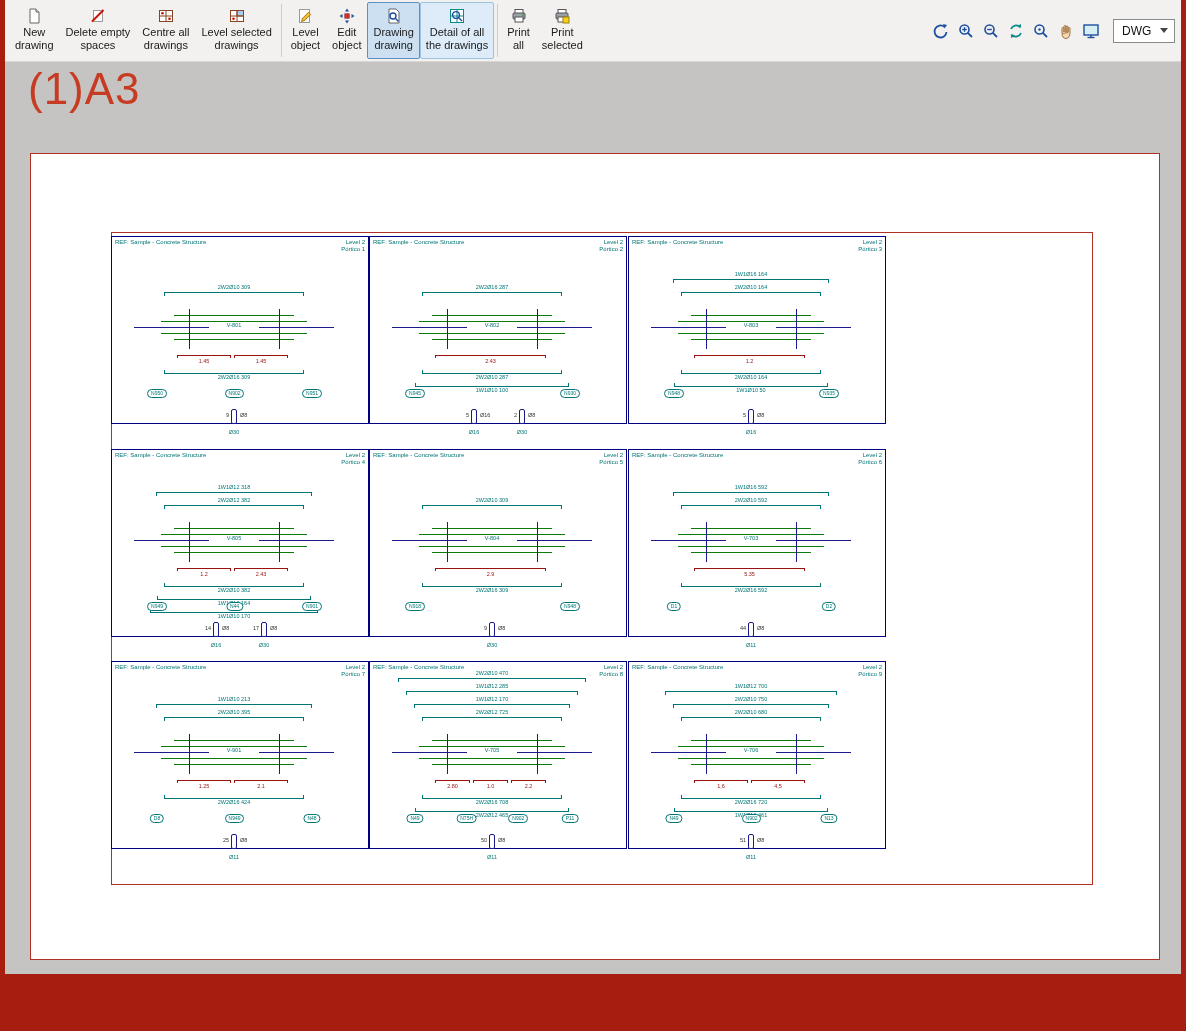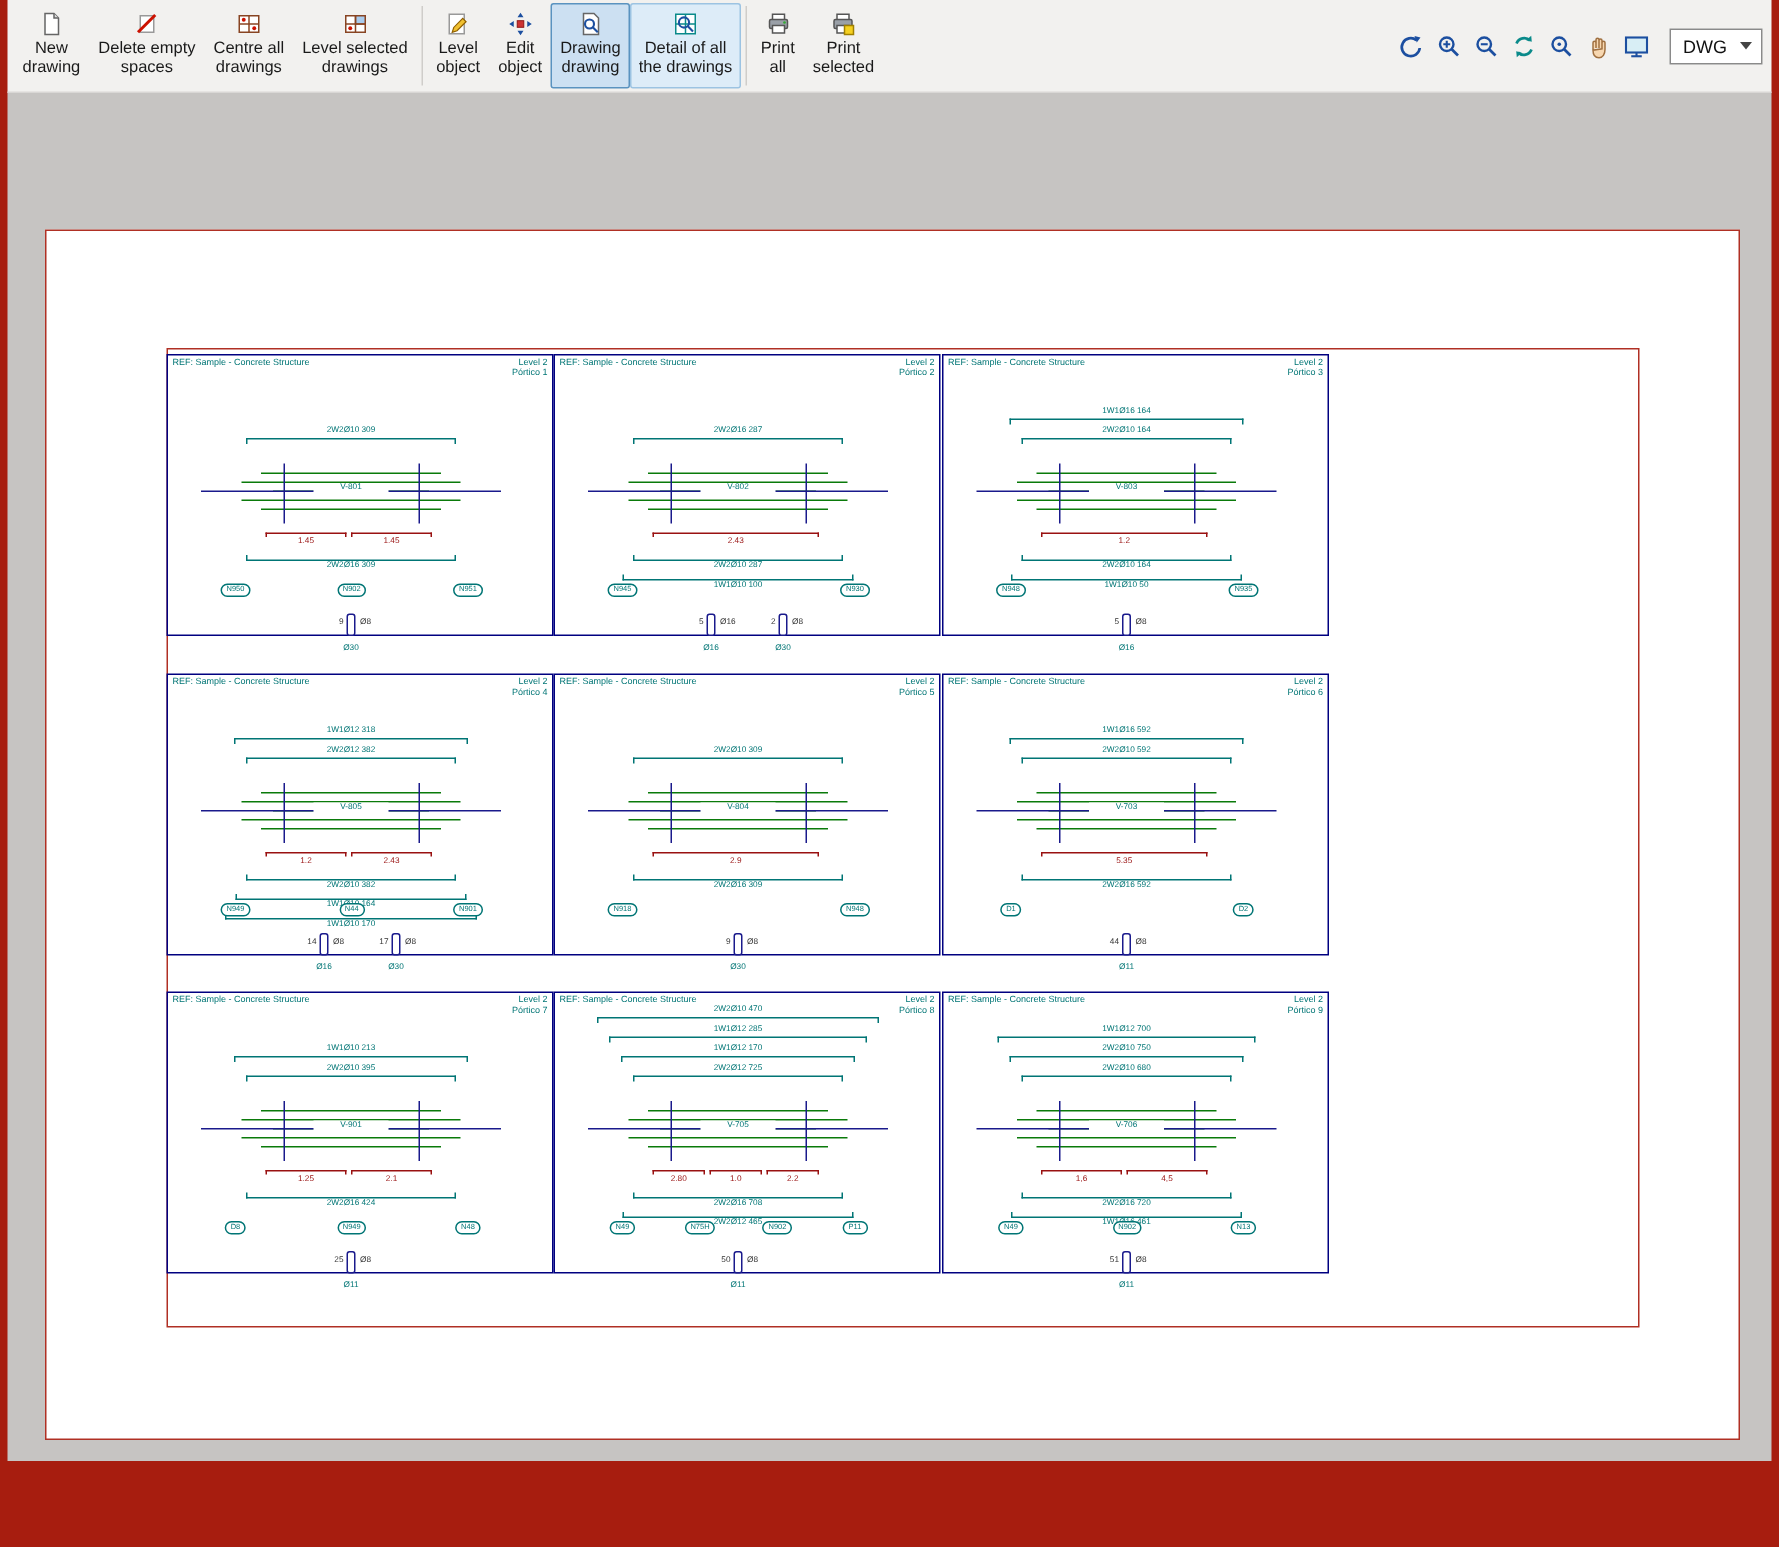--- a/index.html
+++ b/index.html
@@ -243,20 +243,21 @@
           </svg>
       </div>
       <div class="fmt-select">
         <span>DWG</span>
         <span class="fmt-caret"></span>
       </div>
     </div>
   </div>
 
   <div class="canvas">
+    <div class="layout-label">(1)A3</div>
     <div class="sheet">
       <div class="sheet-frame"></div>
       <div>
           <div class="panel" style="left: 80px; top: 82px;">
             <div class="p-ref">REF: Sample - Concrete Structure</div>
             <div class="p-level">
               <div>Level 2</div>
               <div>Pórtico 1</div>
             </div>
             <div class="dim-label teal" style="left: 52px; top: 47px; width: 140px;">2W2Ø10 309</div>

